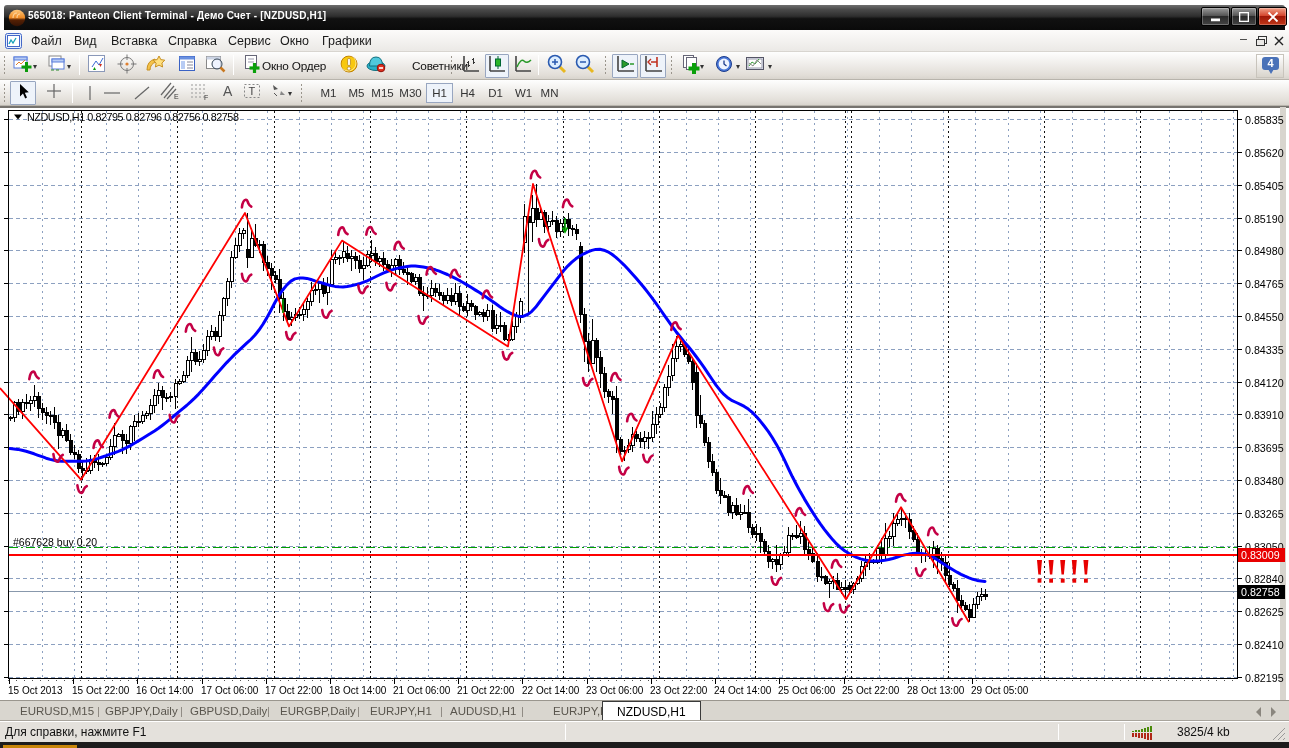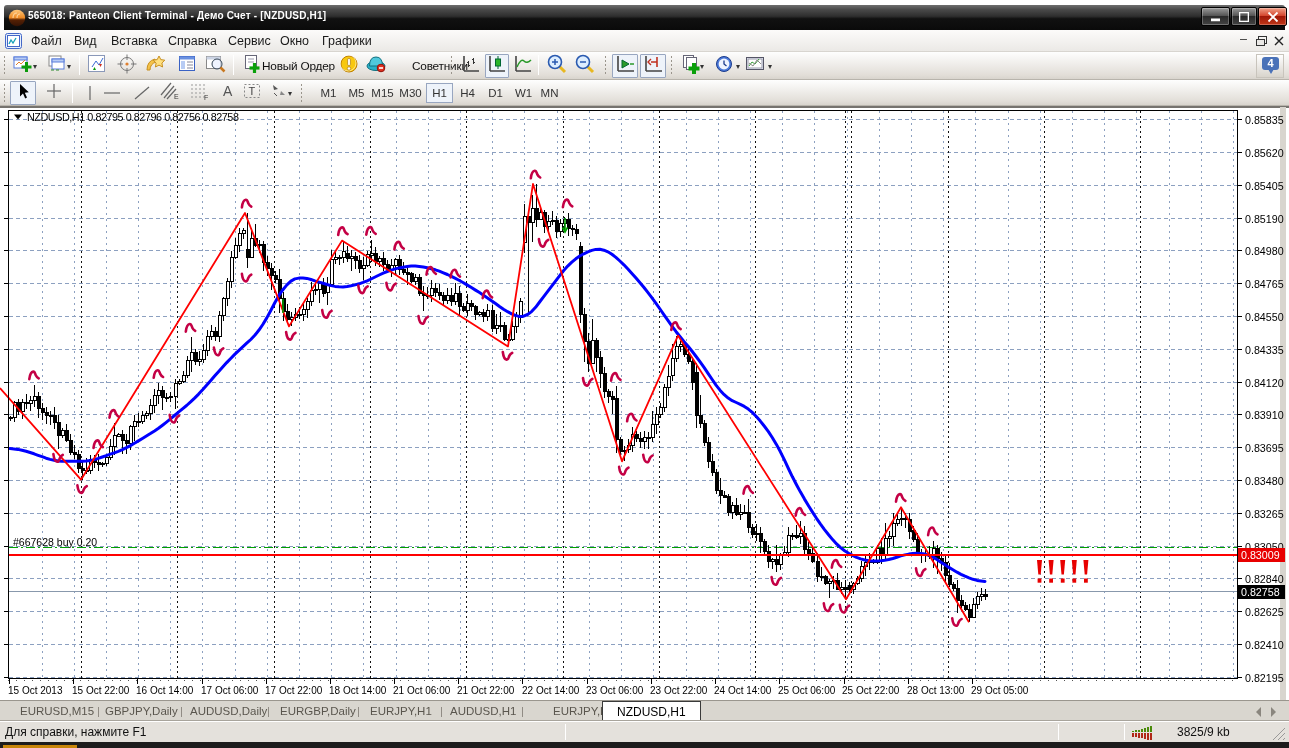--- a/index.html
+++ b/index.html
@@ -168,21 +168,21 @@
             <g stroke="#99a">
               <line x1="6" y1="5" x2="12" y2="5"></line>
               <line x1="6" y1="8" x2="12" y2="8"></line>
             </g>
             <g stroke="#0aa00a" stroke-width="3.2">
               <line x1="12.5" y1="9" x2="12.5" y2="19"></line>
               <line x1="7.5" y1="14" x2="17.5" y2="14"></line>
             </g>
           </svg></span>
       </span>
-      <span class="lbl" style="left:262px">Новый Ордер</span>
+      <span class="lbl" style="left:262px">Окно Ордер</span>
 <span class="tbtn" style="left:337px">
         <span class="ic"><svg width="20" height="20">
             <circle cx="10" cy="10" r="8" fill="#f8c810" stroke="#c08000"></circle>
             <circle cx="10" cy="10" r="8" fill="none" stroke="#fff" stroke-opacity="0.5" stroke-width="1" transform="translate(-1,-1)"></circle>
             <rect x="8.6" y="4.5" width="2.8" height="7" rx="1.2" fill="#fff" stroke="#a06800" stroke-width="0.6"></rect>
             <circle cx="10" cy="14.5" r="1.7" fill="#fff" stroke="#a06800" stroke-width="0.6"></circle>
           </svg></span>
       </span>
 <span class="tbtn" style="left:364px">
         <span class="ic"><svg width="22" height="20">
@@ -1102,21 +1102,21 @@
       </g>
       <g font-family="Liberation Sans, sans-serif" font-size="11px" fill="#000">
         <path d="M 14 114.5 l 8 0 l -4 5 z" fill="#000"></path>
         <text x="27" y="121" font-size="10.8px" letter-spacing="-0.45">NZDUSD,H1  0.82795 0.82796 0.82756 0.82758</text>
         <text x="13" y="546" font-size="10.5px">#667628 buy 0.20</text>
       </g>
     </svg>
 <div id="tabs">
   <span class="tab" style="left:20px">EURUSD,M15</span>
       <span class="tab" style="left:105px">GBPJPY,Daily</span>
-      <span class="tab" style="left:190px">AUDUSD,Daily</span>
+      <span class="tab" style="left:190px">GBPUSD,Daily</span>
       <span class="tab" style="left:280px">EURGBP,Daily</span>
       <span class="tab" style="left:370px">EURJPY,H1</span>
       <span class="tab" style="left:450px">AUDUSD,H1</span>
       <span class="tab" style="left:553px">EURJPY,Daily</span>
       <span class="tabsep" style="left:97px">|</span>
       <span class="tabsep" style="left:180px">|</span>
       <span class="tabsep" style="left:267px">|</span>
       <span class="tabsep" style="left:357px">|</span>
       <span class="tabsep" style="left:440px">|</span>
       <span class="tabsep" style="left:521px">|</span>
@@ -1138,21 +1138,21 @@
         <rect x="9" y="9" width="2" height="5" fill="#b02818"></rect>
         <rect x="12" y="5" width="2" height="3" fill="#4a8a0a"></rect>
         <rect x="12" y="9" width="2" height="5" fill="#b02818"></rect>
         <rect x="15" y="4" width="2" height="4" fill="#4a8a0a"></rect>
         <rect x="15" y="9" width="2" height="6" fill="#b02818"></rect>
         <rect x="18" y="3" width="2" height="5" fill="#4a8a0a"></rect>
         <rect x="18" y="9" width="2" height="7" fill="#b02818"></rect>
         <rect x="21" y="2" width="2" height="6" fill="#4a8a0a"></rect>
         <rect x="21" y="9" width="2" height="7" fill="#b02818"></rect>
       </svg>
-  <span style="position:absolute;left:1177px;top:3px">3825/9 kb</span>
+  <span style="position:absolute;left:1177px;top:3px">3825/4 kb</span>
   <svg width="16" height="16" style="position:absolute;right:3px;top:3px">
         <g stroke="#999">
           <line x1="15" y1="3" x2="3" y2="15"></line>
           <line x1="15" y1="8" x2="8" y2="15"></line>
           <line x1="15" y1="13" x2="13" y2="15"></line>
         </g>
       </svg>
 </div>
 <div id="bottom">
       <span style="position:absolute;left:3px;top:3px;width:74px;height:3px;background:#c8860a"></span>

